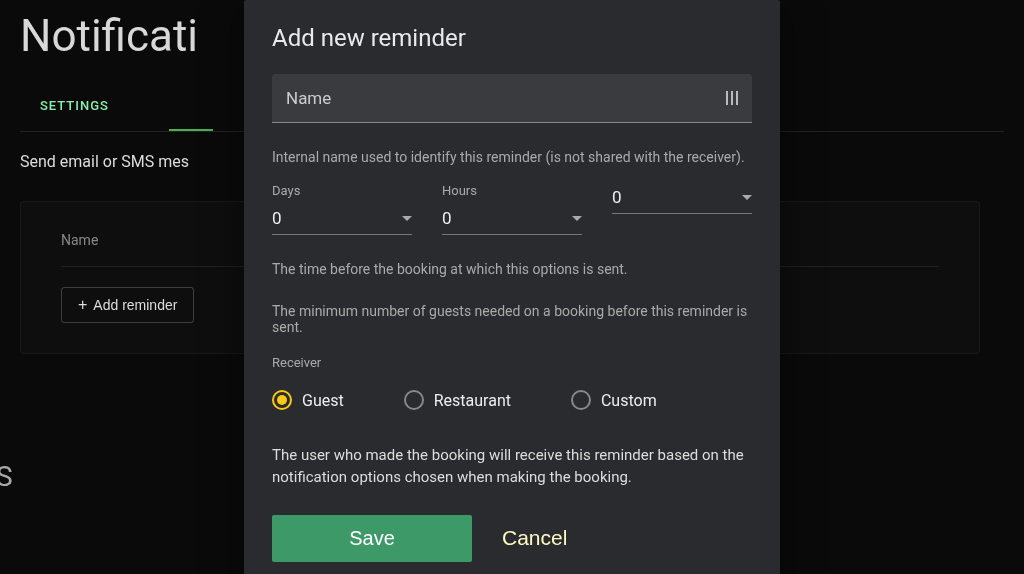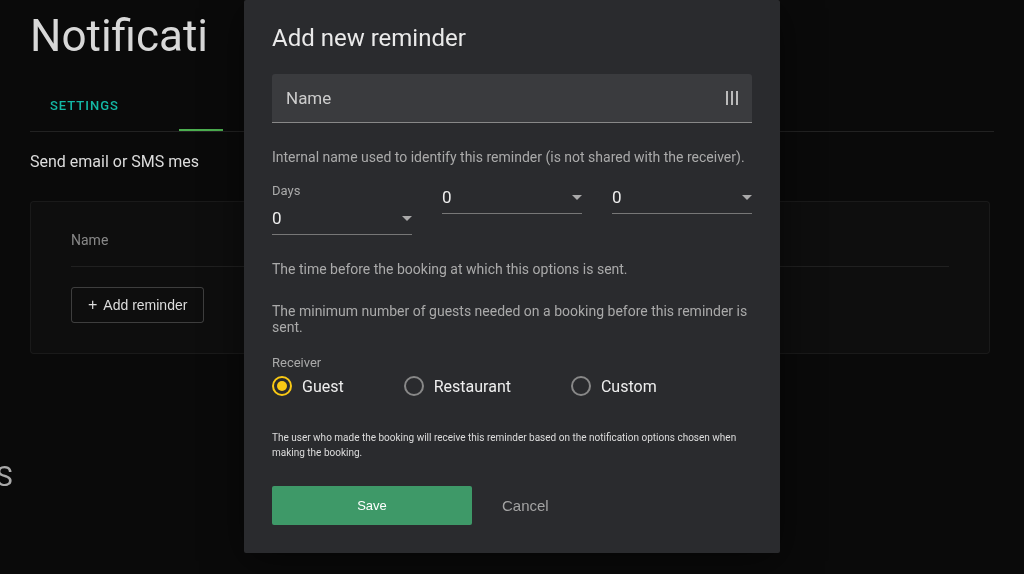--- a/index.html
+++ b/index.html
@@ -12,39 +12,39 @@
       background-color: #0a0a0a;
       color: #e0e0e0;
       width: 1024px;
       height: 574px;
       overflow: hidden;
       position: relative;
     }
     .background {
       position: absolute;
       inset: 0;
-      padding: 10px 30px;
+      padding: 10px 20px;
     }
     .page-title {
       font-size: 44px;
       font-weight: 400;
       color: #d8d8d8;
       margin-bottom: 20px;
     }
     .tabs {
       display: flex;
       gap: 40px;
       border-bottom: 1px solid rgba(255,255,255,0.1);
       margin-bottom: 20px;
     }
     .tab {
       padding: 16px 20px;
       font-size: 13px;
       letter-spacing: 1px;
-      color: #14b8a6;
+      color: #86efac;
       font-weight: 500;
       cursor: pointer;
     }
     .tab.active {
       color: #aaa;
       border-bottom: 2px solid #4caf50;
     }
     .page-subtitle {
       font-size: 16px;
       color: #ddd;
@@ -170,21 +170,21 @@
     .min-guests {
       margin-top: 18px;
       margin-bottom: 4px;
     }
     .receiver-section {
       margin-top: 20px;
     }
     .radio-row {
       display: flex;
       gap: 60px;
-      margin-top: 6px;
+      margin-top: 20px;
       margin-bottom: 20px;
     }
     .radio-option {
       display: flex;
       align-items: center;
       gap: 10px;
       cursor: pointer;
     }
     .radio-circle {
       width: 20px;
@@ -205,47 +205,47 @@
       width: 10px;
       height: 10px;
       background-color: #f9c914;
       border-radius: 50%;
     }
     .radio-label {
       font-size: 16px;
       color: #eee;
     }
     .receiver-desc {
-      font-size: 10px;
+      font-size: 15px;
       color: #ddd;
       line-height: 1.45;
       margin-bottom: 26px;
       margin-top: 35px;
     }
     .modal-actions {
       display: flex;
       align-items: center;
       gap: 18px;
     }
     .save-btn {
       background-color: #3e9968;
       color: #fff;
       border: none;
-      font-size: 13px;
+      font-size: 20px;
       font-weight: 500;
       padding: 12px 0;
       width: 200px;
       border-radius: 2px;
       cursor: pointer;
     }
     .cancel-btn {
       background: transparent;
       border: none;
-      color: #a3a3a3;
-      font-size: 15px;
+      color: #fef9c3;
+      font-size: 21px;
       cursor: pointer;
       padding: 10px 12px;
     }
   </style>
 </head>
 <body>
 
 <div class="background">
   <h1 class="page-title">Notificati</h1>
   <div class="tabs">
@@ -275,20 +275,21 @@
 
     <div class="time-row">
       <div class="time-field">
         <span class="field-label">Days</span>
         <div class="select-like">
           <span class="select-value">0</span>
           <span class="dropdown-arrow"></span>
         </div>
       </div>
       <div class="time-field">
+        <span class="field-label">Hours</span>
         <div class="select-like">
           <span class="select-value">0</span>
           <span class="dropdown-arrow"></span>
         </div>
       </div>
       <div class="time-field">
         <div class="select-like">
           <span class="select-value">0</span>
           <span class="dropdown-arrow"></span>
         </div>

